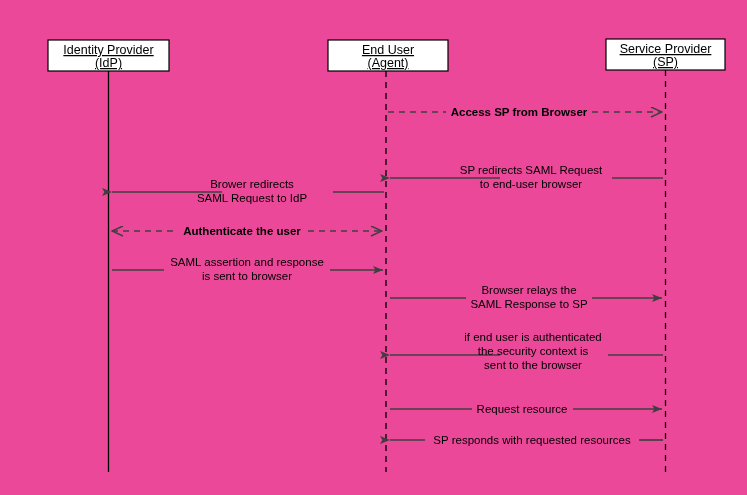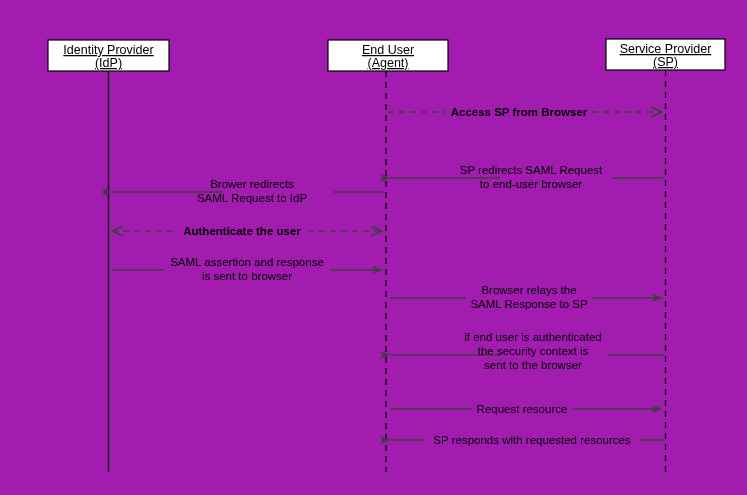--- a/index.html
+++ b/index.html
@@ -9,21 +9,21 @@
     background: #ffffff;
   }
   body {
     font-family: "Liberation Sans", sans-serif;
     color: #000000;
   }
   #diagram-root {
     position: relative;
     width: 747px;
     height: 495px;
-    background: #a21caf;
+    background: #ec4899;
     overflow: hidden;
   }
   svg#diagram-canvas {
     position: absolute;
     left: 0;
     top: 0;
     width: 747px;
     height: 495px;
   }
   .lifeline-box rect {

